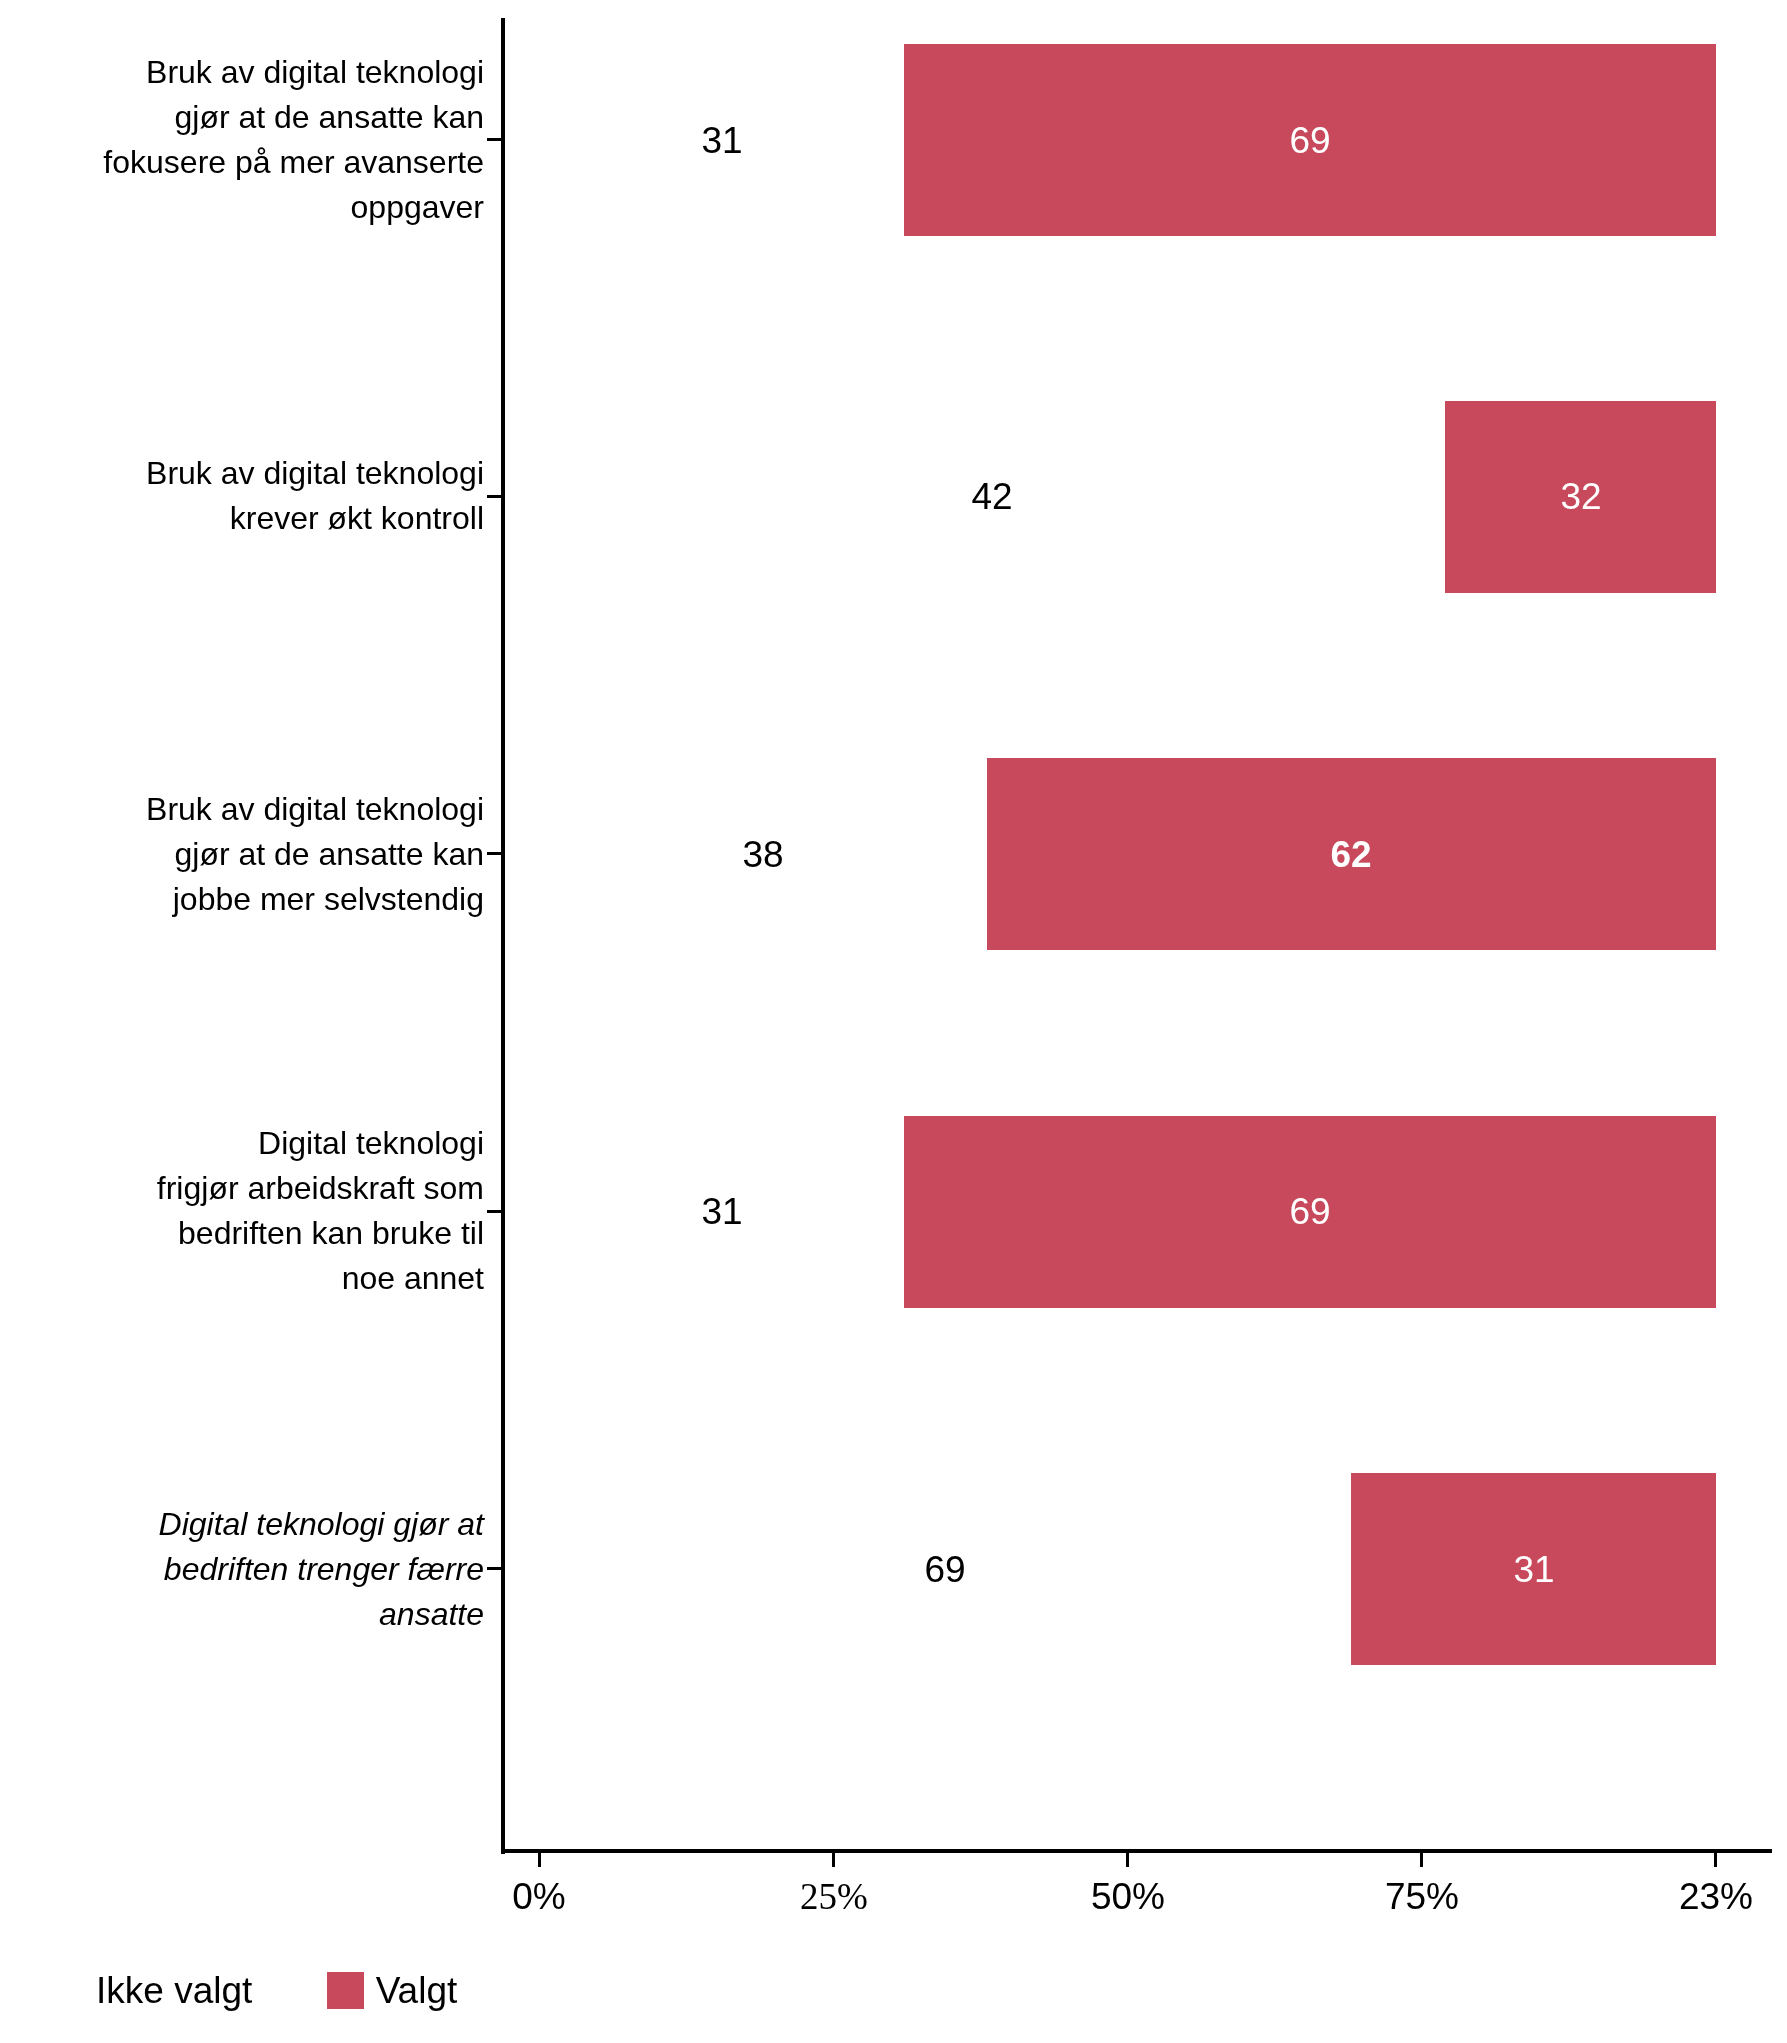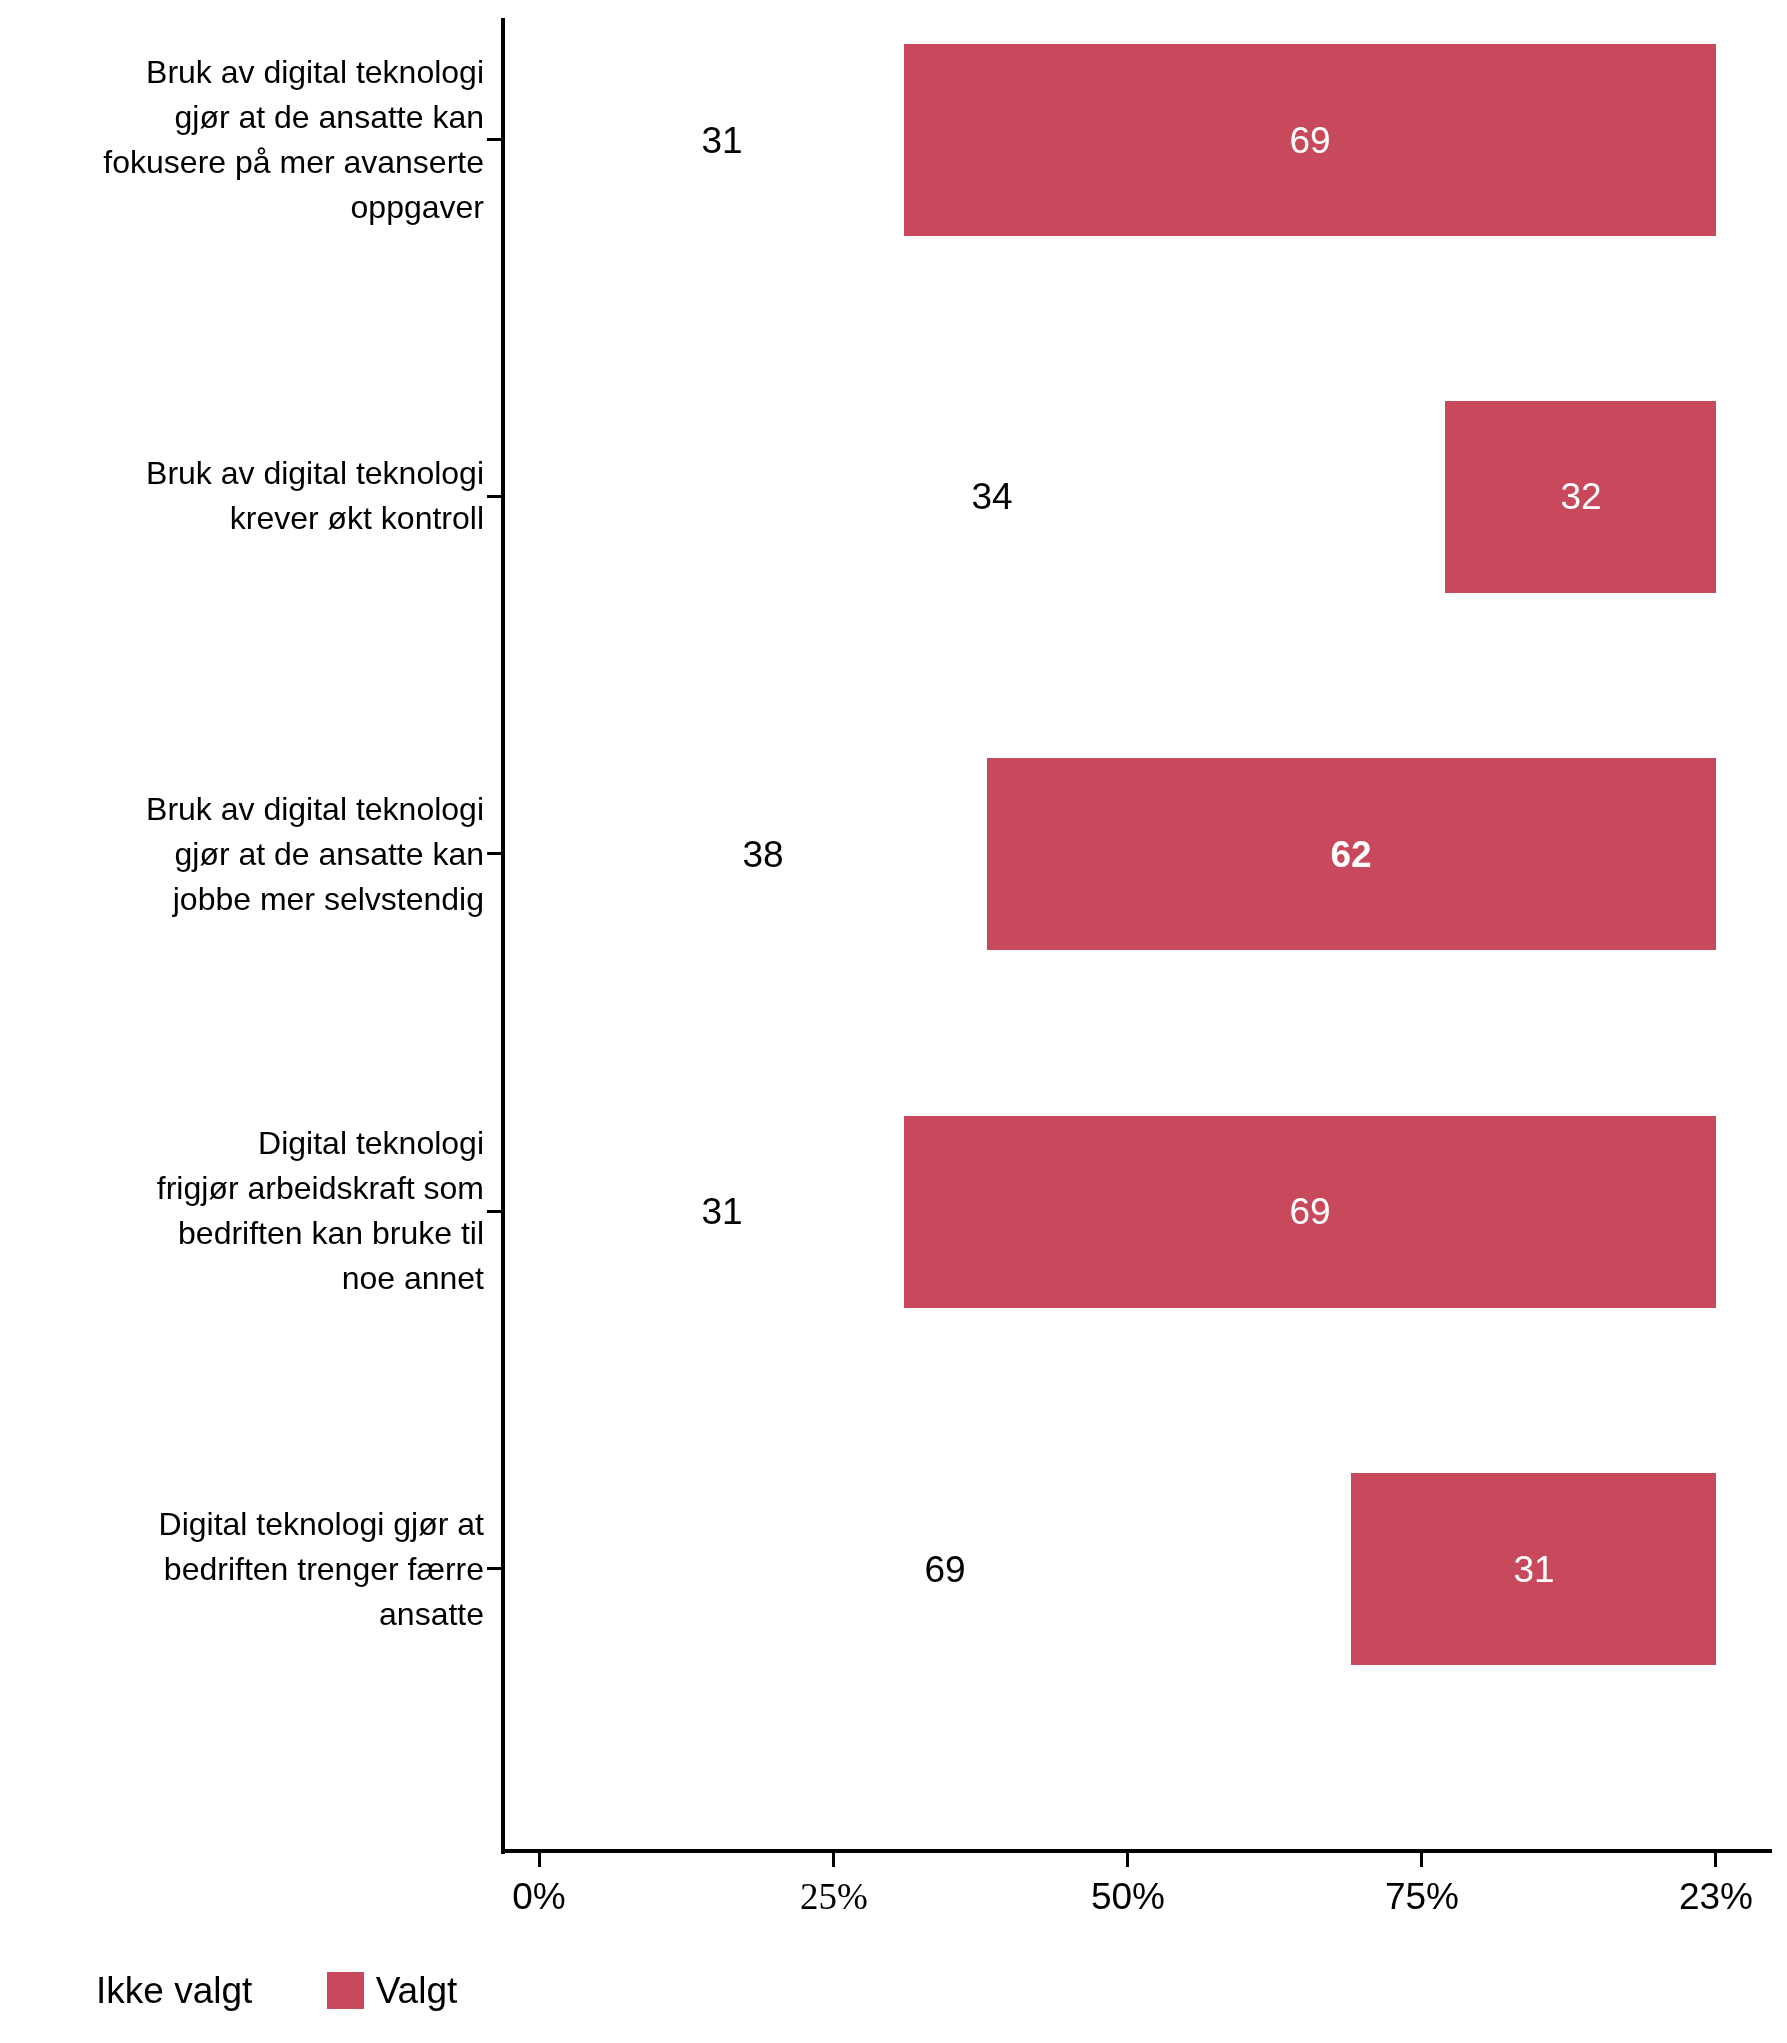--- a/index.html
+++ b/index.html
@@ -142,40 +142,40 @@
 oppgaver</div>
       <div class="cat-label" style="top: 496px;">Bruk av digital teknologi
 krever økt kontroll</div>
       <div class="cat-label" style="top: 854px;">Bruk av digital teknologi
 gjør at de ansatte kan
 jobbe mer selvstendig</div>
       <div class="cat-label" style="top: 1211px;">Digital teknologi
 frigjør arbeidskraft som
 bedriften kan bruke til
 noe annet</div>
-      <div class="cat-label" style="top: 1569px;">Digital teknologi gjør at
+      <div class="cat-label" style="top: 1569px; font-style: italic;">Digital teknologi gjør at
 bedriften trenger færre
 ansatte</div>
     </div>
 
   <div id="y-ticks">
       <div class="tick-y" style="top: 138px;"></div>
       <div class="tick-y" style="top: 495px;"></div>
       <div class="tick-y" style="top: 852px;"></div>
       <div class="tick-y" style="top: 1210px;"></div>
       <div class="tick-y" style="top: 1567px;"></div>
     </div>
 
   <div id="bars-layer">
       <div class="bar" style="left: 904px; top: 44px; width: 812px; height: 192px; background: rgb(199, 73, 91);"></div>
       <div class="bar-value" style="left: 1310px; top: 140px; color: rgb(255, 255, 255);">69</div>
       <div class="bar-value-outside" style="left: 722px; top: 140px;">31</div>
       <div class="bar" style="left: 1445px; top: 401px; width: 271px; height: 192px; background: rgb(199, 73, 91);"></div>
       <div class="bar-value" style="left: 1581px; top: 496px; color: rgb(255, 255, 255);">32</div>
-      <div class="bar-value-outside" style="left: 992px; top: 496px;">34</div>
+      <div class="bar-value-outside" style="left: 992px; top: 496px;">42</div>
       <div class="bar" style="left: 987px; top: 758px; width: 729px; height: 192px; background: rgb(199, 73, 91);"></div>
       <div class="bar-value" style="left: 1351px; top: 854px; color: rgb(255, 255, 255); font-weight: bold;">62</div>
       <div class="bar-value-outside" style="left: 763px; top: 854px;">38</div>
       <div class="bar" style="left: 904px; top: 1116px; width: 812px; height: 192px; background: rgb(199, 73, 91);"></div>
       <div class="bar-value" style="left: 1310px; top: 1211px; color: rgb(255, 255, 255);">69</div>
       <div class="bar-value-outside" style="left: 722px; top: 1211px;">31</div>
       <div class="bar" style="left: 1351px; top: 1473px; width: 365px; height: 192px; background: rgb(199, 73, 91);"></div>
       <div class="bar-value" style="left: 1534px; top: 1569px; color: rgb(255, 255, 255);">31</div>
       <div class="bar-value-outside" style="left: 945px; top: 1569px;">69</div>
     </div>

